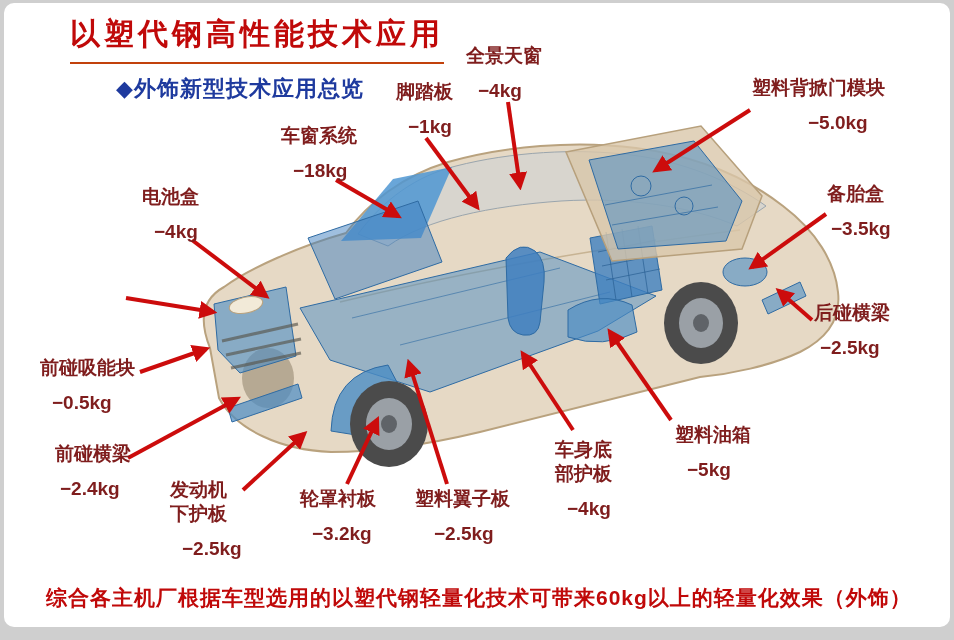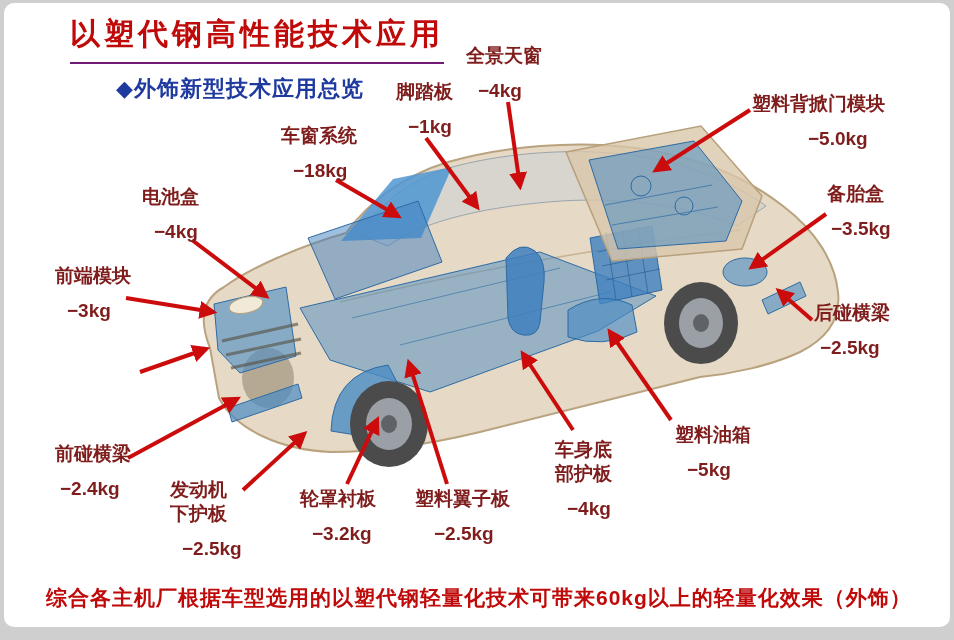--- a/index.html
+++ b/index.html
@@ -4,21 +4,21 @@
 <style>
   html,body{margin:0;padding:0;background:#cfcfcf;}
   #root{
     position:relative;width:954px;height:640px;overflow:hidden;
     font-family:"Liberation Sans","DejaVu Sans",sans-serif;background:#cfcfcf;
   }
   .card{position:absolute;left:4px;top:3px;width:946px;height:624px;background:#ffffff;border-radius:10px;}
   .abs{position:absolute;}
   .title{
     left:70px;top:14px;font-size:30px;font-weight:bold;letter-spacing:4px;
-    color:#c00909;border-bottom:2px solid #701a75;padding-bottom:7px;white-space:nowrap;
+    color:#c00909;border-bottom:2px solid #c2410c;padding-bottom:7px;white-space:nowrap;
   }
   .subtitle{
     left:116px;top:74px;font-size:22px;font-weight:bold;letter-spacing:1px;
     color:#1e3a9e;white-space:nowrap;
   }
   .footer{
     left:46px;top:584px;font-size:21px;font-weight:bold;letter-spacing:1px;
     color:#c00909;white-space:nowrap;
   }
   .label{
@@ -99,43 +99,43 @@
   <div class="abs subtitle">◆外饰新型技术应用总览</div>
 
   <div class="label" style="left:466px;top:44px">
     <span class="nm">全景天窗</span>
     <span class="val">−4kg</span>
   </div>
   <div class="label" style="left:396px;top:80px">
     <span class="nm">脚踏板</span>
     <span class="val">−1kg</span>
   </div>
-  <div class="label" style="left:752px;top:92px">
+  <div class="label" style="left:752px;top:76px">
     <span class="nm">塑料背掀门模块</span>
     <span class="val" style="margin-left:56px">−5.0kg</span>
   </div>
   <div class="label" style="left:281px;top:124px">
     <span class="nm">车窗系统</span>
     <span class="val">−18kg</span>
   </div>
   <div class="label" style="left:142px;top:185px">
     <span class="nm">电池盒</span>
     <span class="val">−4kg</span>
   </div>
   <div class="label" style="left:827px;top:182px">
     <span class="nm">备胎盒</span>
     <span class="val" style="margin-left:4px">−3.5kg</span>
   </div>
-  <div class="label" style="left:55px;top:264px">
-    <span class="nm">前端模块</span>
-    <span class="val">−3kg</span>
-  </div>
   <div class="label" style="left:814px;top:301px">
     <span class="nm">后碰横梁</span>
     <span class="val" style="margin-left:6px">−2.5kg</span>
+  </div>
+  <div class="label" style="left:40px;top:356px">
+    <span class="nm">前碰吸能块</span>
+    <span class="val">−0.5kg</span>
   </div>
   <div class="label" style="left:55px;top:442px">
     <span class="nm">前碰横梁</span>
     <span class="val" style="margin-left:5px">−2.4kg</span>
   </div>
   <div class="label wrap" style="left:170px;top:478px">
     <span class="nm">发动机下护板</span>
     <span class="val">−2.5kg</span>
   </div>
   <div class="label" style="left:300px;top:487px">

